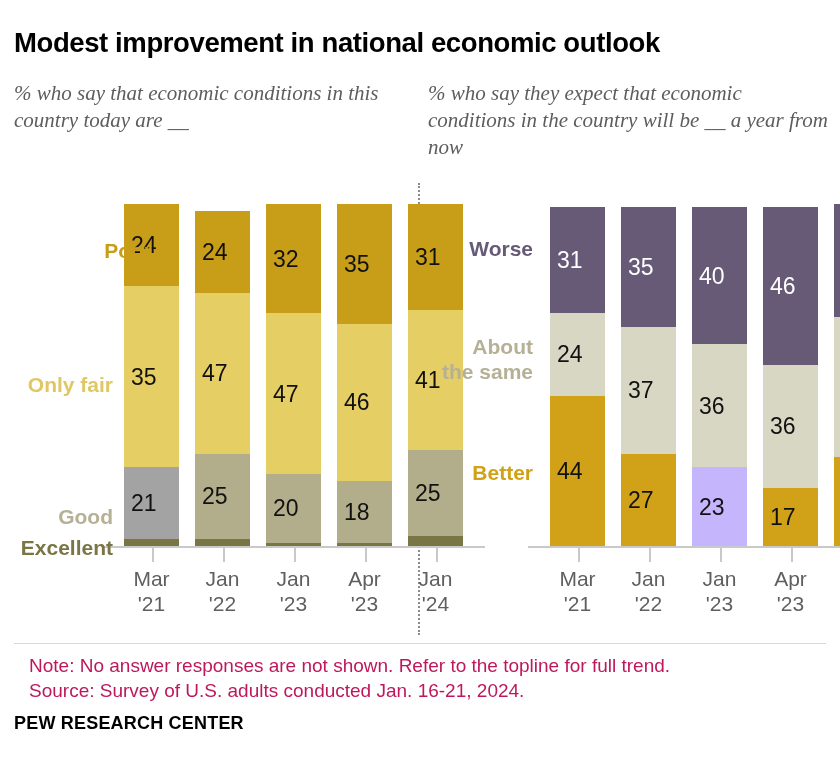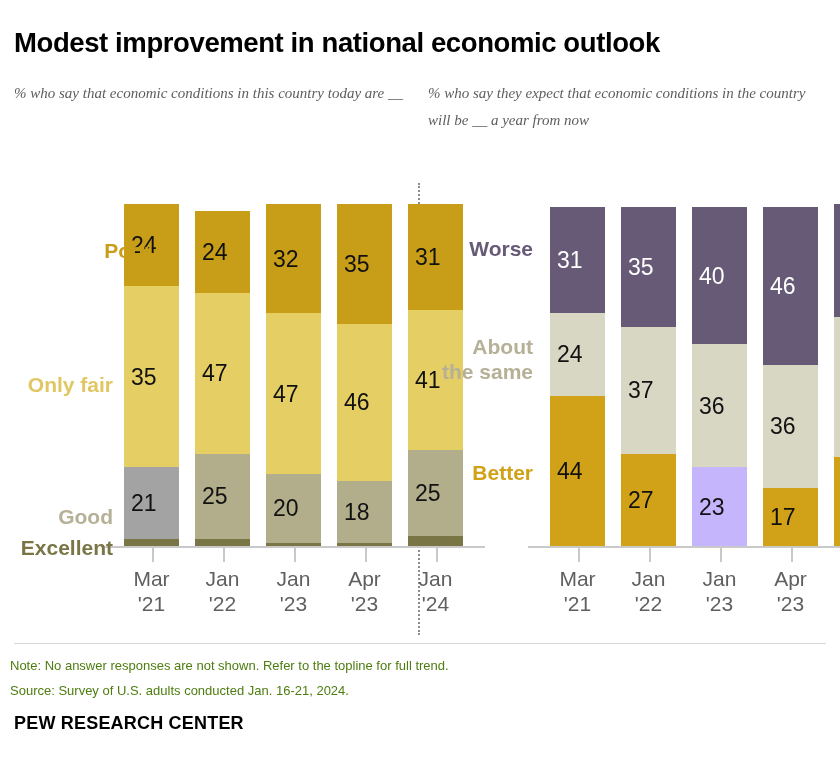--- a/index.html
+++ b/index.html
@@ -35,21 +35,21 @@
     color: #000000;
     line-height: 1.12;
     font-stretch: condensed;
   }
 
   
   .subtitle {
     position: absolute;
     font-family: "Liberation Serif", serif;
     font-style: italic;
-    font-size: 15px;
+    font-size: 21px;
     line-height: 27px;
     color: #5d5d5d;
   }
   #subtitle-left  { left: 14px;  top: 80px; width: 400px; }
   #subtitle-right { left: 428px; top: 80px; width: 400px; }
 
   
   .divider {
     position: absolute;
     left: 418px;
@@ -134,26 +134,26 @@
   .footer-rule {
     position: absolute;
     left: 14px;
     top: 643px;
     width: 812px;
     height: 1px;
     background: #d8d8d8;
   }
   .note {
     position: absolute;
-    left: 10px;
+    left: 29px;
     top: 653px;
     width: 812px;
-    font-size: 13px;
+    font-size: 19px;
     line-height: 25px;
-    color: #4d7c0f;
+    color: #be185d;
   }
   .brand {
     position: absolute;
     left: 14px;
     top: 713px;
     font-size: 18px;
     font-weight: bold;
     letter-spacing: 0.2px;
     color: #000;
     font-stretch: condensed;

